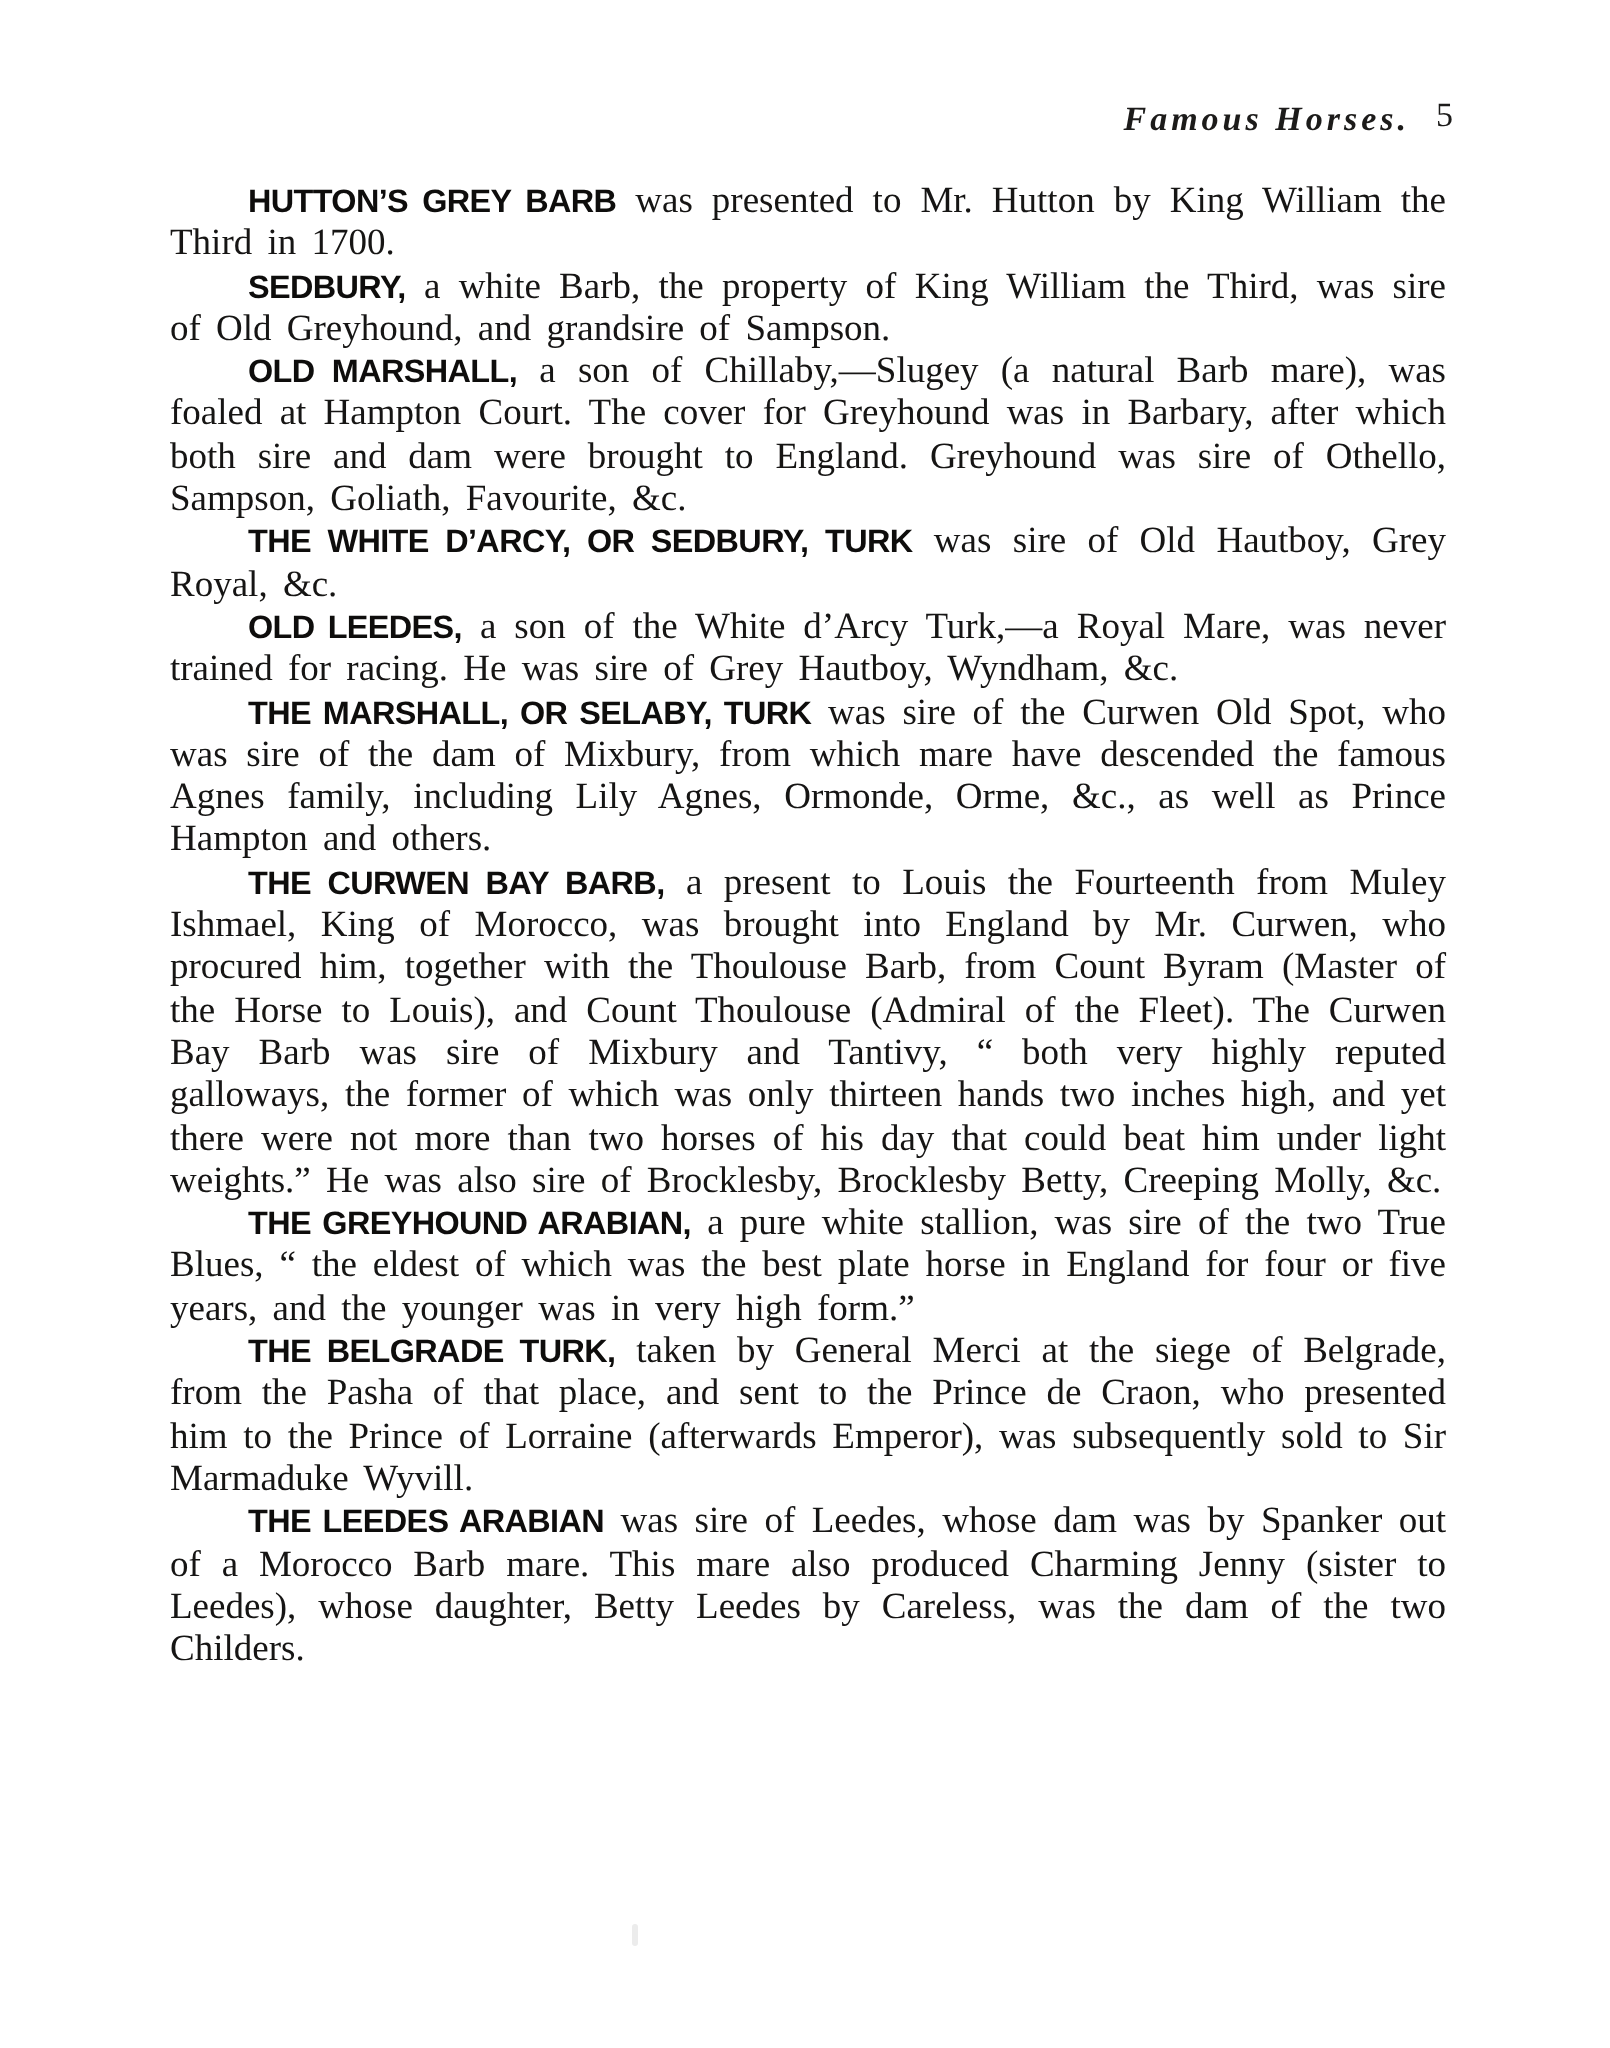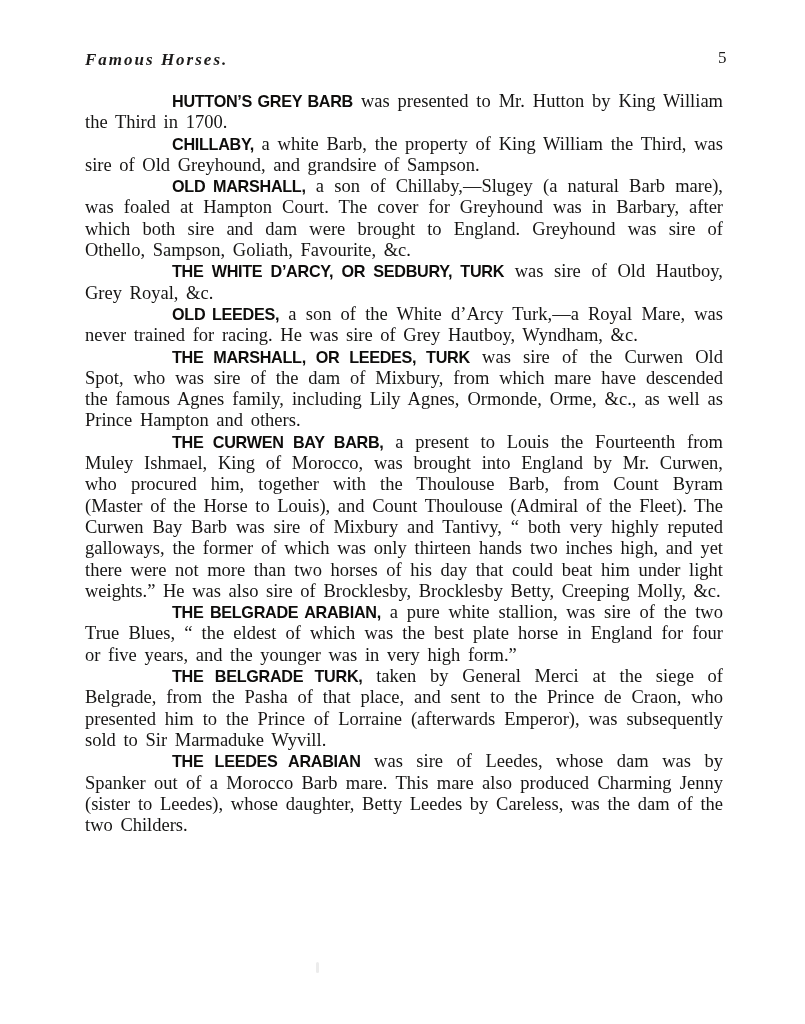--- a/index.html
+++ b/index.html
@@ -14,21 +14,21 @@
     background: #ffffff;
     color: #151413;
     font-family: "Liberation Serif", serif;
     overflow: hidden;
   }
   .running-head {
     position: absolute;
     top: 50px;
     left: 85px;
     width: 620px;
-    text-align: left;
+    text-align: right;
     font-style: italic;
     font-weight: 600;
     font-size: 17px;
     letter-spacing: 2px;
     color: #1c1b1a;
   }
   .page-num {
     position: absolute;
     top: 48px;
     left: 718px;
@@ -53,21 +53,20 @@
     padding: 0;
     text-indent: 39px;
   }
   .lead {
     font-family: "Liberation Sans", sans-serif;
     font-weight: 700;
     font-size: 16.2px;
     letter-spacing: -0.3px;
     word-spacing: 1px;
     color: #0e0d0c;
-    margin-left: 48px;
   }
   .smudge {
     position: absolute;
     left: 316px;
     top: 962px;
     width: 3px;
     height: 11px;
     background: #ececec;
     border-radius: 2px;
   }
@@ -78,34 +77,34 @@
 <div class="page">
 
   <div class="running-head">Famous Horses.</div>
 
   <div class="page-num">5</div>
 
   <div class="body-text">
 
     <p><span class="lead">HUTTON’S GREY BARB</span><span> was presented to Mr. Hutton by King William the Third in 1700.</span></p>
 
-    <p><span class="lead">CHILLABY,</span><span> a white Barb, the property of King William the Third, was sire of Old Greyhound, and grandsire of Sampson.</span></p>
+    <p><span class="lead">SEDBURY,</span><span> a white Barb, the property of King William the Third, was sire of Old Greyhound, and grandsire of Sampson.</span></p>
 
     <p><span class="lead">OLD MARSHALL,</span><span> a son of Chillaby,—Slugey (a natural Barb mare), was foaled at Hampton Court.  The cover for Greyhound was in Barbary, after which both sire and dam were brought to England.  Greyhound was sire of Othello, Sampson, Goliath, Favourite, &amp;c.</span></p>
 
     <p><span class="lead">THE WHITE D’ARCY, OR SEDBURY, TURK</span><span> was sire of Old Hautboy, Grey Royal, &amp;c.</span></p>
 
     <p><span class="lead">OLD LEEDES,</span><span> a son of the White d’Arcy Turk,—a Royal Mare, was never trained for racing.  He was sire of Grey Hautboy, Wyndham, &amp;c.</span></p>
 
 
-    <p><span class="lead">THE MARSHALL, OR LEEDES, TURK</span><span> was sire of the Curwen Old Spot, who was sire of the dam of Mixbury, from which mare have descended the famous Agnes family, including Lily Agnes, Ormonde, Orme, &amp;c., as well as Prince Hampton and others.</span></p>
+    <p><span class="lead">THE MARSHALL, OR SELABY, TURK</span><span> was sire of the Curwen Old Spot, who was sire of the dam of Mixbury, from which mare have descended the famous Agnes family, including Lily Agnes, Ormonde, Orme, &amp;c., as well as Prince Hampton and others.</span></p>
 
     <p><span class="lead">THE CURWEN BAY BARB,</span><span> a present to Louis the Fourteenth from Muley Ishmael, King of Morocco, was brought into England by Mr. Curwen, who procured him, together with the Thoulouse Barb, from Count Byram (Master of the Horse to Louis), and Count Thoulouse (Admiral of the Fleet).  The Curwen Bay Barb was sire of Mixbury and Tantivy, “ both very highly reputed galloways, the former of which was only thirteen hands two inches high, and yet there were not more than two horses of his day that could beat him under light weights.” He was also sire of Brocklesby, Brocklesby Betty, Creeping Molly, &amp;c.</span></p>
 
-    <p><span class="lead">THE BELGRADE ARABIAN,</span><span> a pure white stallion, was sire of the two True Blues, “ the eldest of which was the best plate horse in England for four or five years, and the younger was in very high form.”</span></p>
+    <p><span class="lead">THE GREYHOUND ARABIAN,</span><span> a pure white stallion, was sire of the two True Blues, “ the eldest of which was the best plate horse in England for four or five years, and the younger was in very high form.”</span></p>
 
     <p><span class="lead">THE BELGRADE TURK,</span><span> taken by General Merci at the siege of Belgrade, from the Pasha of that place, and sent to the Prince de Craon, who presented him to the Prince of Lorraine (afterwards Emperor), was subsequently sold to Sir Marmaduke Wyvill.</span></p>
 
     <p><span class="lead">THE LEEDES ARABIAN</span><span> was sire of Leedes, whose dam was by Spanker out of a Morocco Barb mare.  This mare also produced Charming Jenny (sister to Leedes), whose daughter, Betty Leedes by Careless, was the dam of the two Childers.</span></p>
 
 
   </div>
 
   <div class="smudge"></div>
 

